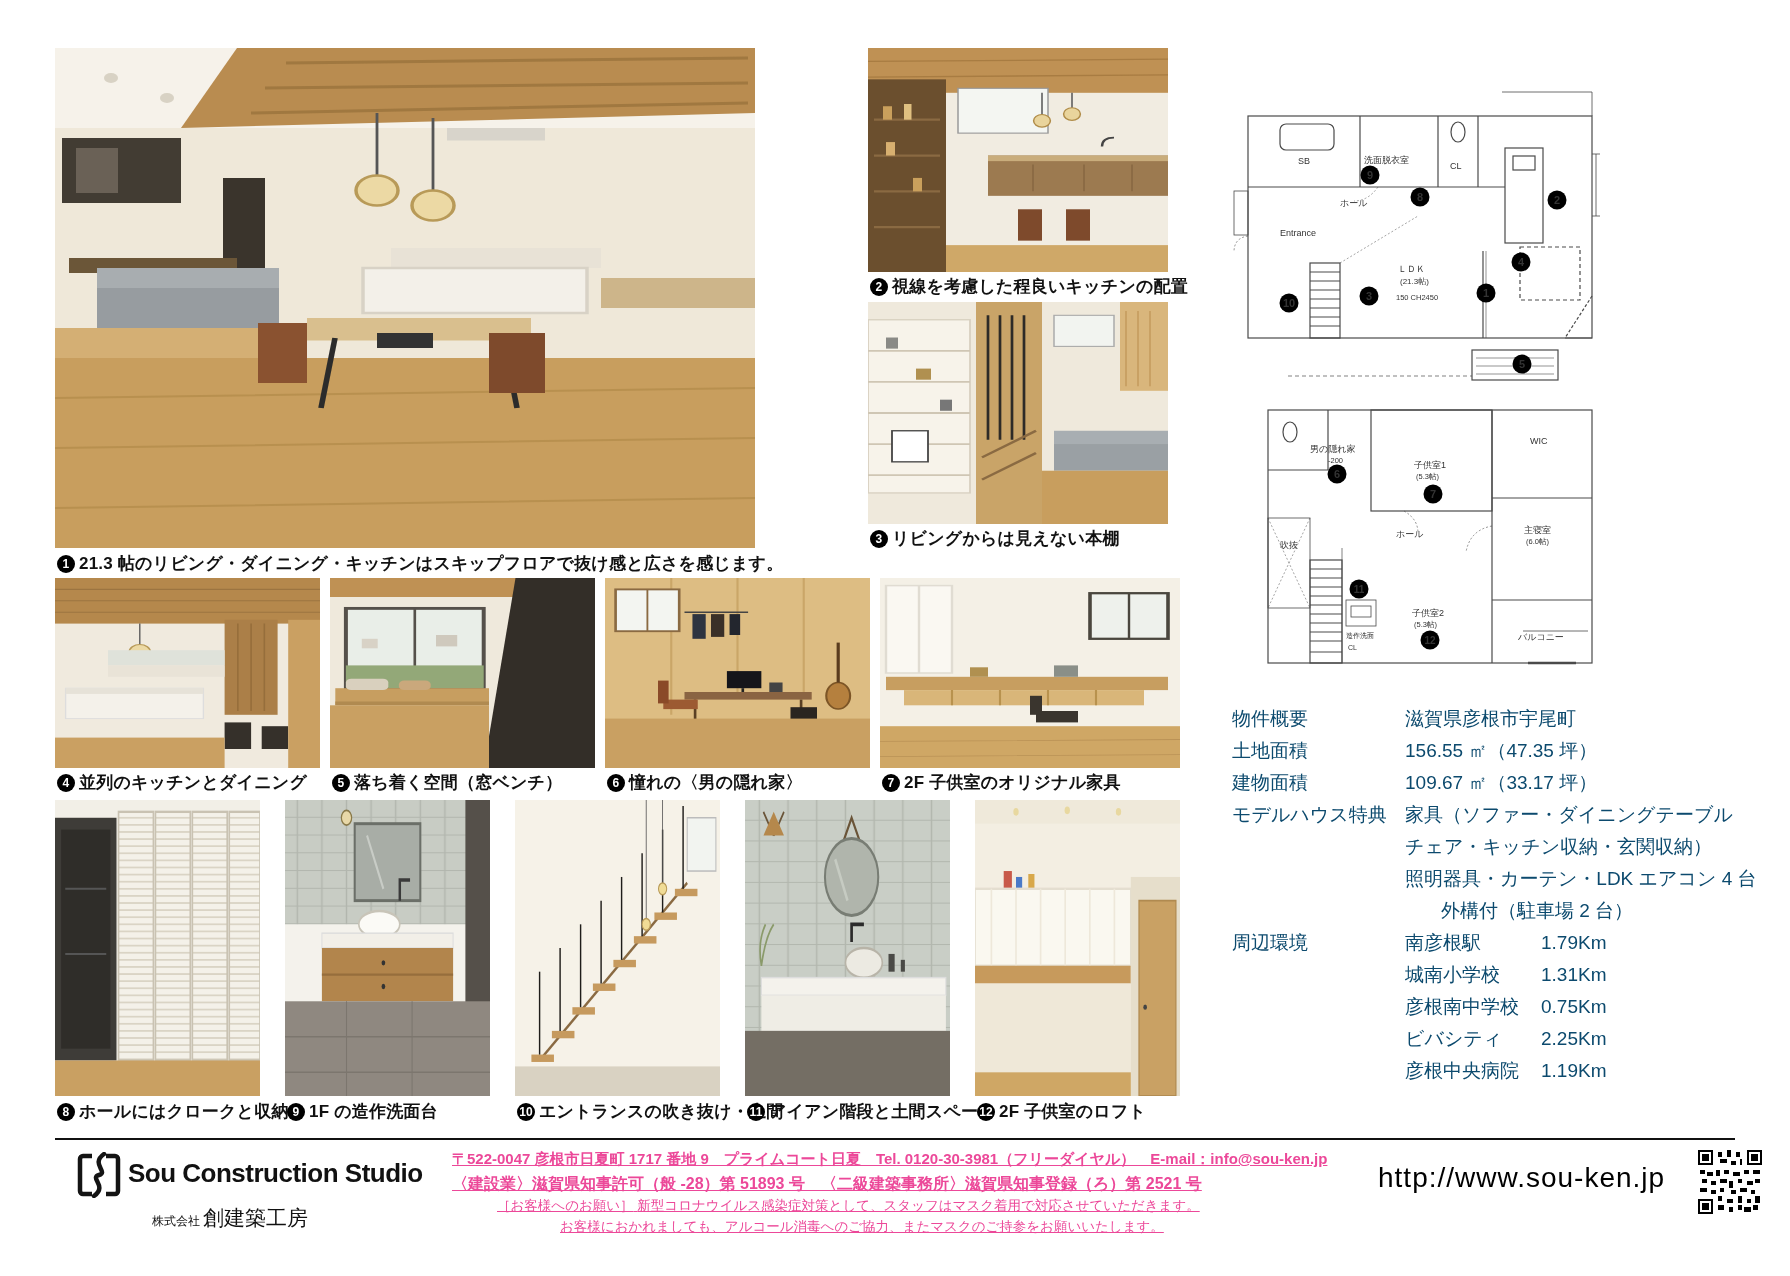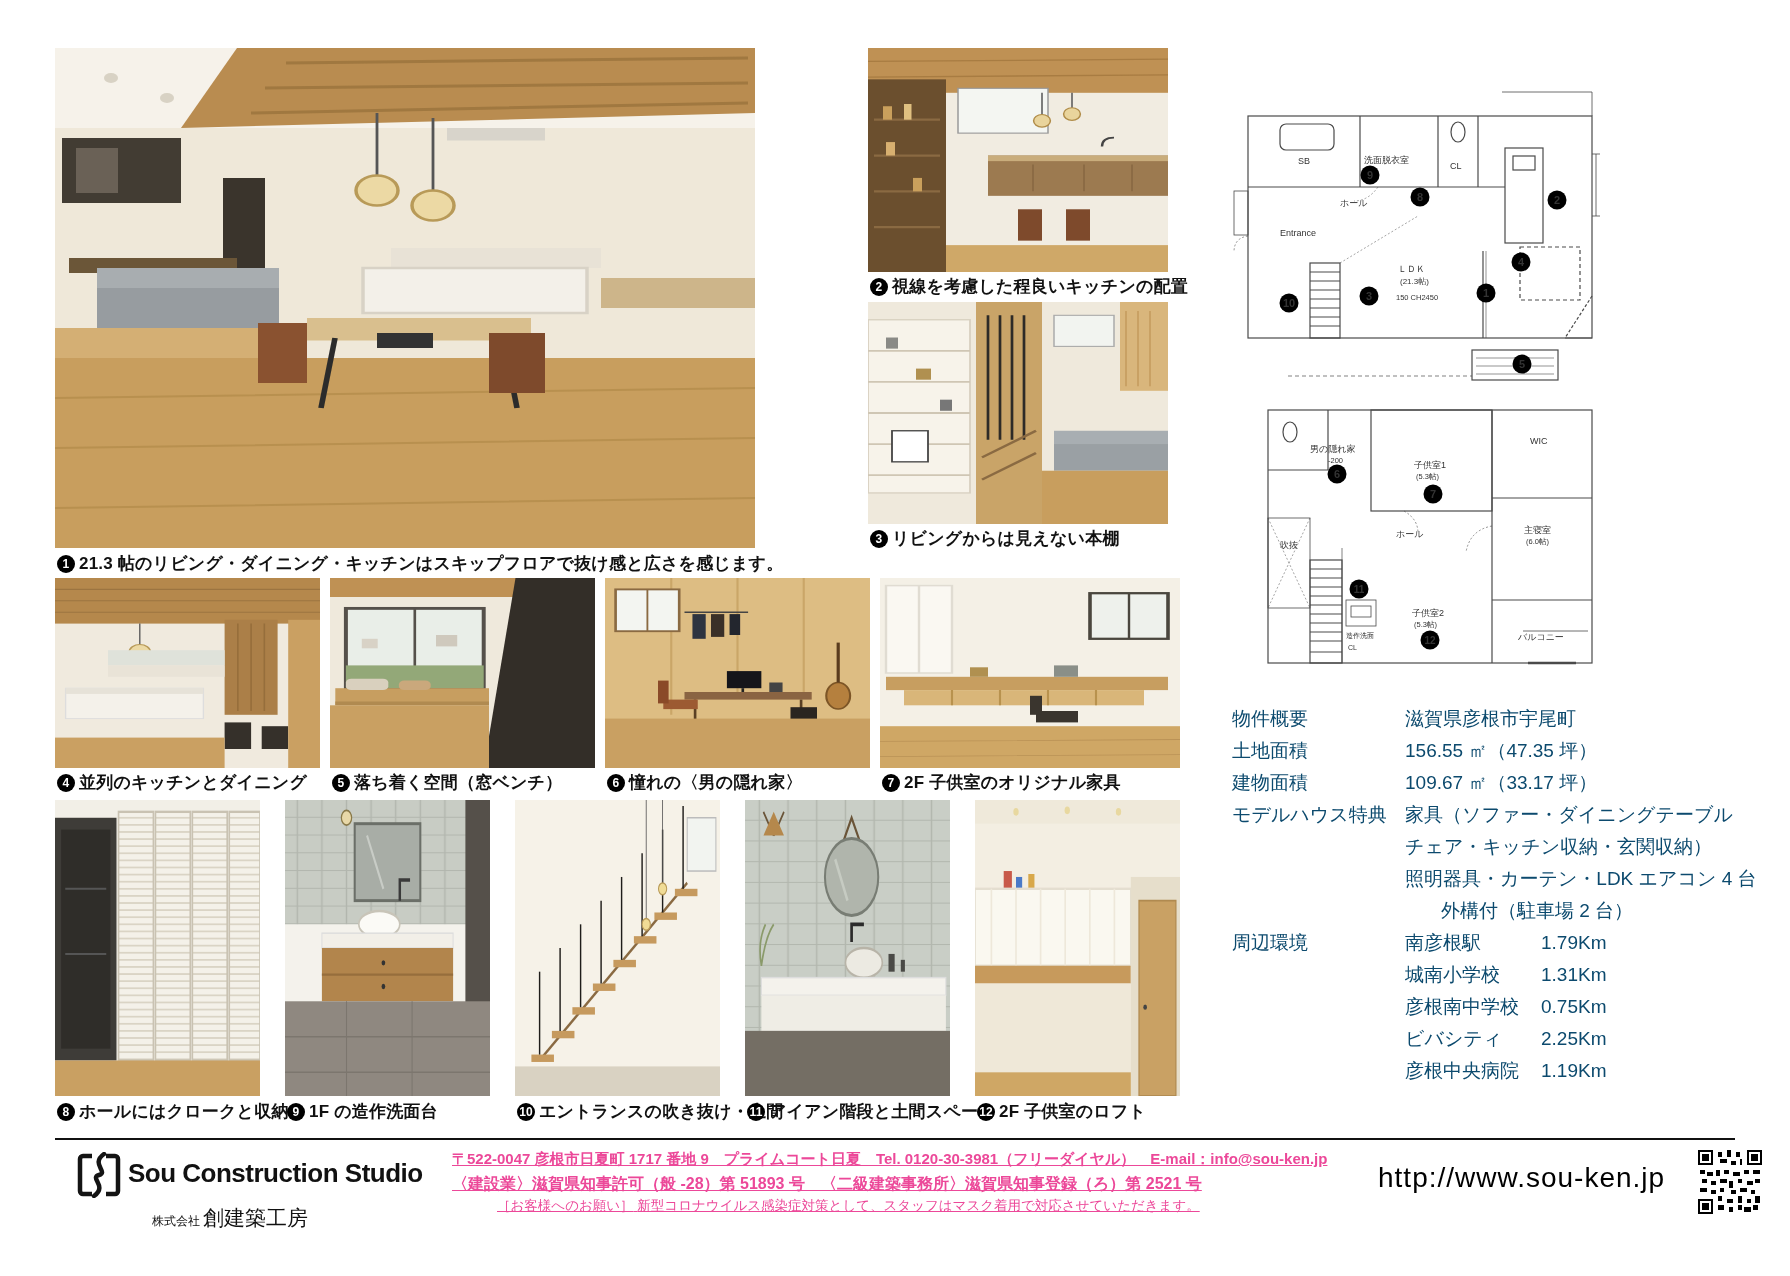--- a/index.html
+++ b/index.html
@@ -525,20 +525,21 @@
   <div class="company">
     <span class="pre">株式会社</span><span class="name">創建築工房</span>
   </div>
 
   <div class="footer-line" style="left:452px;top:1150px;font-size:15px;font-weight:600;">〒522-0047 彦根市日夏町 1717 番地 9　プライムコート日夏　Tel. 0120-30-3981（フリーダイヤル）　E-mail：info@sou-ken.jp</div>
   <div class="footer-line" style="left:452px;top:1174px;font-size:16px;font-weight:600;">〈建設業〉滋賀県知事許可（般 -28）第 51893 号　〈二級建築事務所〉滋賀県知事登録（ろ）第 2521 号</div>
   <div class="footer-line" style="left:455px;top:1197px;font-size:13.5px;margin-left:42px;">
     <span>［お客様へのお願い］</span>
     <span>新型コロナウイルス感染症対策として、スタッフはマスク着用で対応させていただきます。</span>
   </div>
+  <div class="footer-line" style="left:560px;top:1218px;font-size:13.5px;">お客様におかれましても、アルコール消毒へのご協力、またマスクのご持参をお願いいたします。</div>
 
   <div class="url">http://www.sou-ken.jp</div>
 
   <svg style="position:absolute;left:1698px;top:1150px;" width="64" height="64" viewBox="0 0 29 29" shape-rendering="crispEdges">
     <rect width="29" height="29" fill="#fff"></rect>
     <g fill="#000">
       <path d="M0,0 h7 v7 h-7 z M22,0 h7 v7 h-7 z M0,22 h7 v7 h-7 z"></path>
       <path d="M1,1 h5 v5 h-5 z M23,1 h5 v5 h-5 z M1,23 h5 v5 h-5 z" fill="#fff"></path>
       <path d="M2,2 h3 v3 h-3 z M24,2 h3 v3 h-3 z M2,24 h3 v3 h-3 z"></path>
       <rect x="9" y="1" width="2" height="2"></rect>

